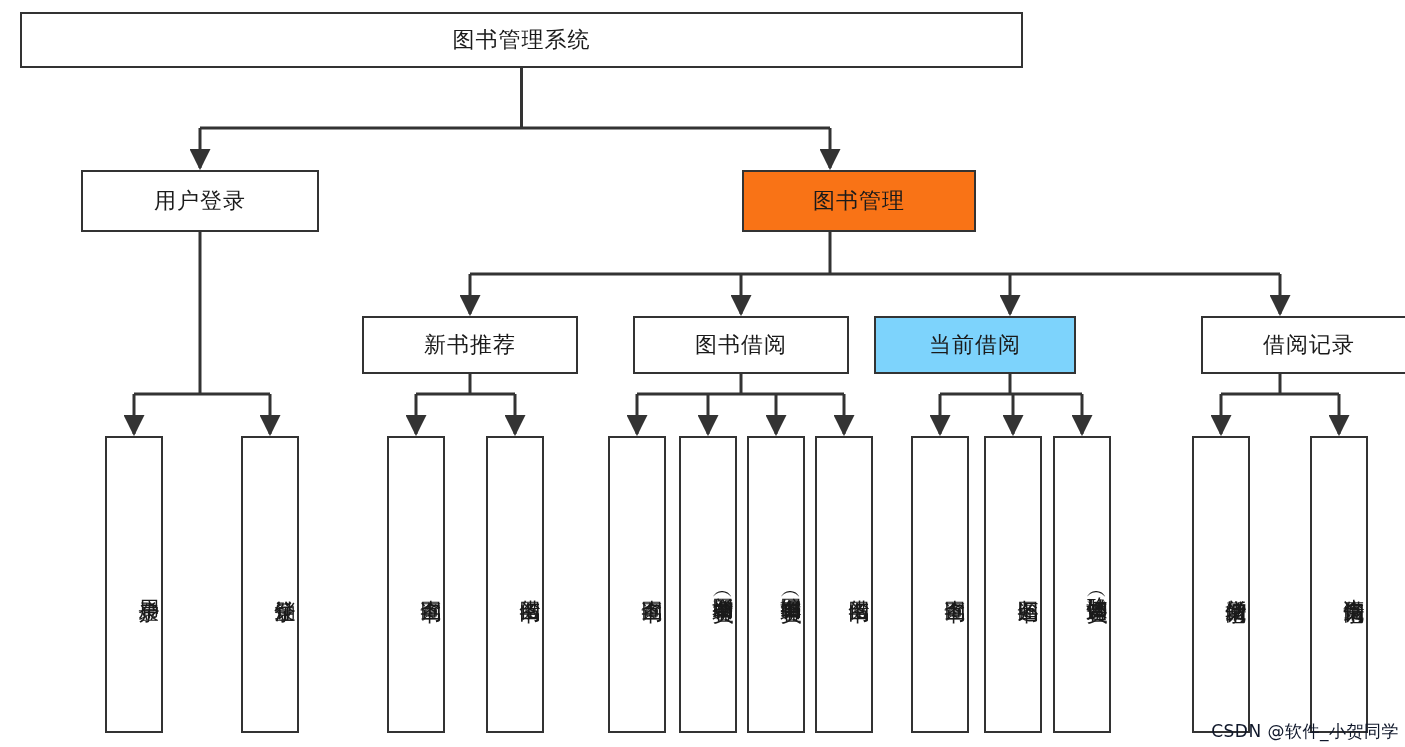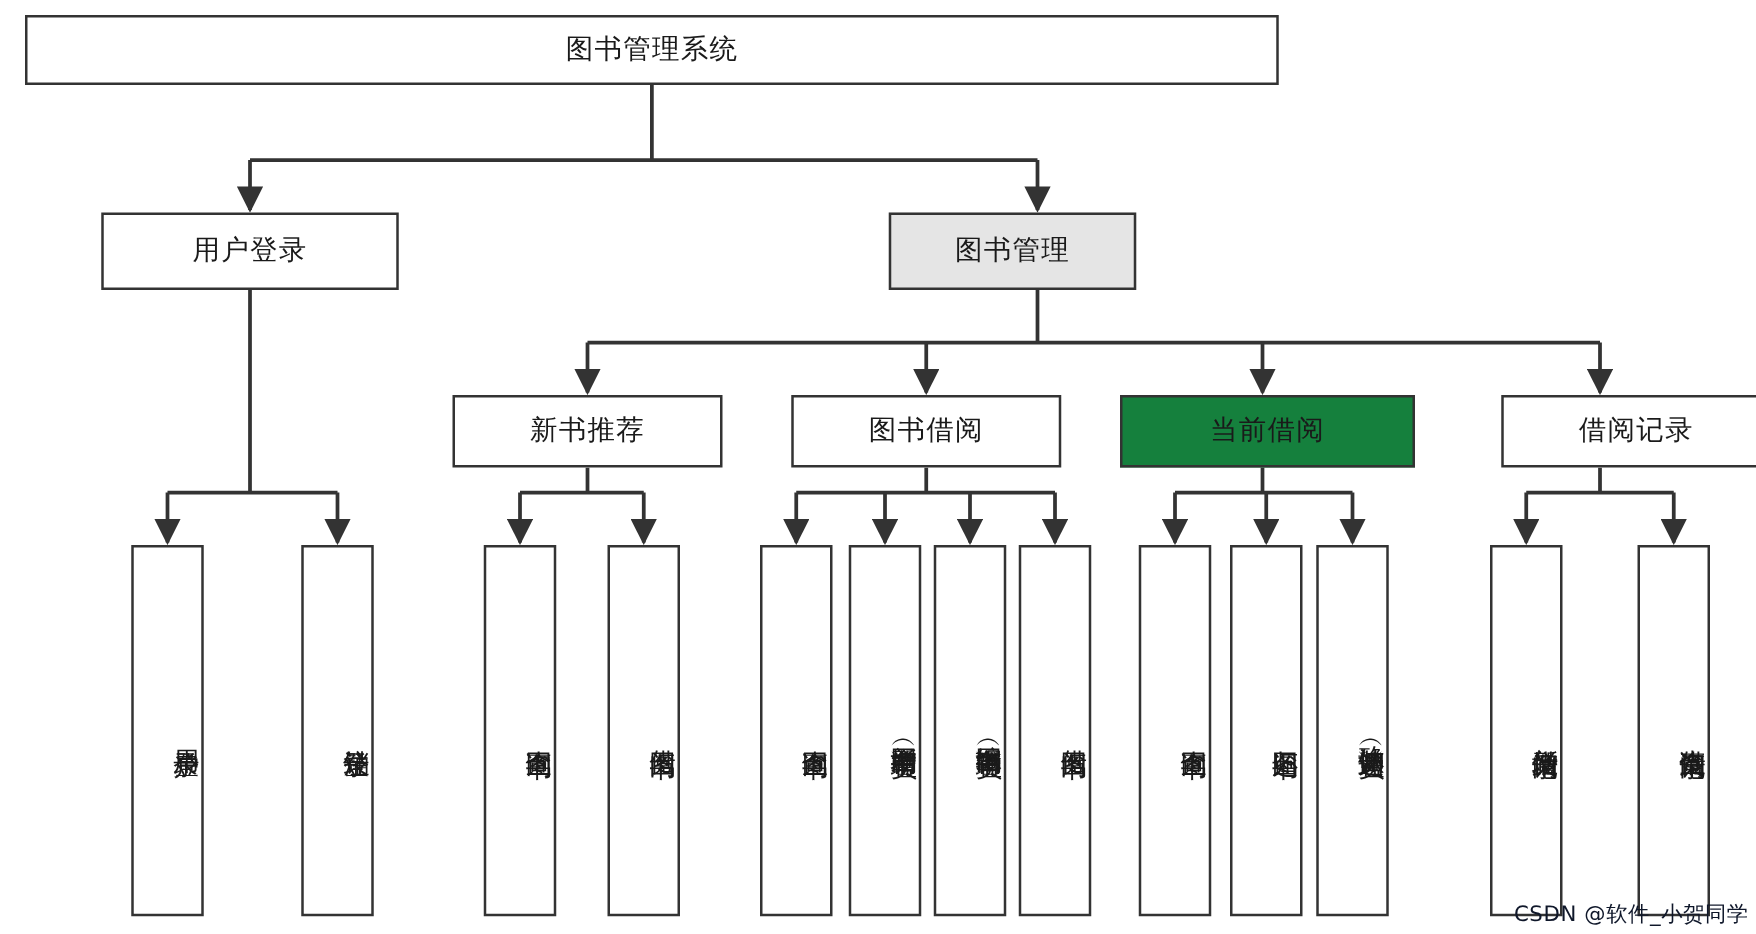--- a/index.html
+++ b/index.html
@@ -52,20 +52,21 @@
     align-items: flex-start;
     justify-content: center;
   }
   .node.vert .lbl {
     writing-mode: vertical-rl;
     text-orientation: upright;
     white-space: nowrap;
   }
   .node .lbl {
     display: block;
+    font-family: Liberation Serif, serif;
   }
   #watermark {
     position: absolute;
     right: 6px;
     bottom: 4px;
     font-size: 17px;
     color: #0f172a;
     letter-spacing: 0.5px;
     z-index: 5;
     white-space: nowrap;
@@ -119,30 +120,30 @@
       </g>
   </svg>
 
   <div id="node-layer">
       <div class="node horiz" style="left: 20px; top: 12px; width: 1003px; height: 56px; border-color: rgb(51, 51, 51); background: rgb(255, 255, 255); color: rgb(26, 26, 26);">
         <span class="lbl">图书管理系统</span>
       </div>
       <div class="node horiz" style="left: 81px; top: 170px; width: 238px; height: 62px; border-color: rgb(51, 51, 51); background: rgb(255, 255, 255); color: rgb(26, 26, 26);">
         <span class="lbl">用户登录</span>
       </div>
-      <div class="node horiz" style="left: 711px; top: 170px; width: 198px; height: 62px; border-color: rgb(51, 51, 51); background: #e5e5e5; color: rgb(26, 26, 26);">
+      <div class="node horiz" style="left: 742px; top: 170px; width: 234px; height: 62px; border-color: rgb(51, 51, 51); background: #f97316; color: rgb(26, 26, 26);">
         <span class="lbl">图书管理</span>
       </div>
       <div class="node horiz" style="left: 362px; top: 316px; width: 216px; height: 58px; border-color: rgb(51, 51, 51); background: rgb(255, 255, 255); color: rgb(26, 26, 26); justify-content: center;">
         <span class="lbl">新书推荐</span>
       </div>
       <div class="node horiz" style="left: 633px; top: 316px; width: 216px; height: 58px; border-color: rgb(51, 51, 51); background: rgb(255, 255, 255); color: rgb(26, 26, 26); text-align: right;">
         <span class="lbl">图书借阅</span>
       </div>
-      <div class="node horiz" style="left: 896px; top: 316px; width: 236px; height: 58px; border-color: rgb(51, 51, 51); background: #15803d; color: rgb(26, 26, 26);">
+      <div class="node horiz" style="left: 874px; top: 316px; width: 202px; height: 58px; border-color: rgb(51, 51, 51); background: #7dd3fc; color: rgb(26, 26, 26);">
         <span class="lbl">当前借阅</span>
       </div>
       <div class="node horiz" style="left: 1172px; top: 316px; width: 216px; height: 58px; border-color: rgb(51, 51, 51); background: rgb(255, 255, 255); color: rgb(26, 26, 26); margin-left: 29px;">
         <span class="lbl">借阅记录</span>
       </div>
       <div class="node vert" style="left: 105px; top: 436px; width: 58px; height: 297px; border-color: rgb(51, 51, 51); background: rgb(255, 255, 255); color: rgb(26, 26, 26);">
         <span class="lbl">用户登录</span>
       </div>
       <div class="node vert" style="left: 241px; top: 436px; width: 58px; height: 297px; border-color: rgb(51, 51, 51); background: rgb(255, 255, 255); color: rgb(26, 26, 26);">
         <span class="lbl">注销登录</span>

